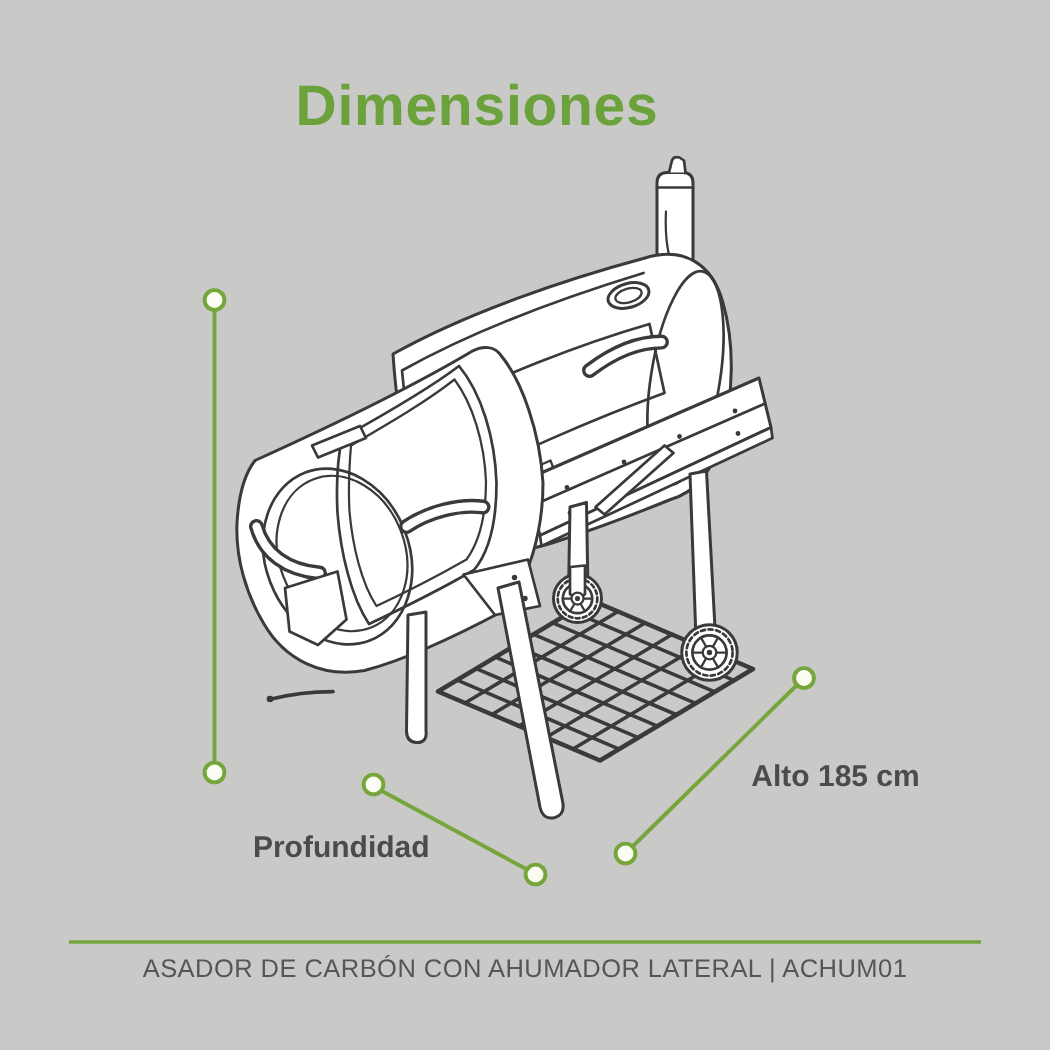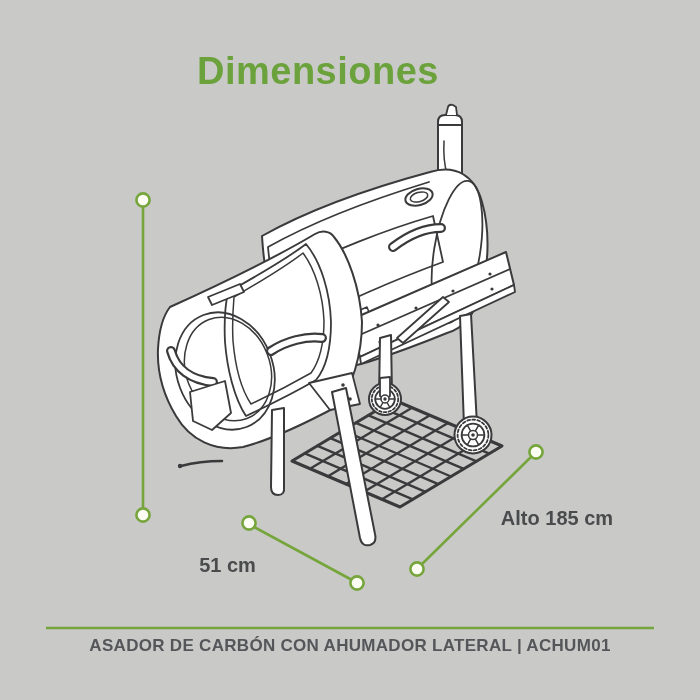--- a/index.html
+++ b/index.html
@@ -21,21 +21,21 @@
     color:#4A4B4D;
     font-size:20px;font-weight:bold;
     text-align:center;
   }
   .dim-alto{left:40px;top:336px;width:116px;line-height:26px;}
   .dim-prof{left:125px;top:552px;width:205px;line-height:27px;}
   .dim-ancho{left:452px;top:506px;width:210px;line-height:24px;white-space:nowrap;}
   .footer-text{
     position:absolute;top:636px;left:0;width:700px;
     text-align:center;
-    font-size:17px;font-weight:bold;letter-spacing:.3px;
+    font-size:17px;font-weight:normal;letter-spacing:.3px;
     color:#55565A;
   }
   svg.scene{position:absolute;left:0;top:0;}
 </style>
 </head>
 <body>
 
 <div class="canvas">
 
   <div class="title">Dimensiones</div>
@@ -172,21 +172,21 @@
         <line x1="421" y1="565" x2="532" y2="456"></line>
         <circle cx="417" cy="569" r="6.6" fill="#FBFDF2"></circle>
         <circle cx="536" cy="452" r="6.6" fill="#FBFDF2"></circle>
       </g>
       <line x1="46" y1="628" x2="654" y2="628" stroke-width="2.4"></line>
     </g>
   </svg>
 
 
   <div class="dim-label dim-prof">
-    <div>51 cm</div>
+    <div>Profundidad</div>
   </div>
 
   <div class="dim-label dim-ancho">
     <span>Alto</span>
     <span>185 cm</span>
   </div>
 
   <div class="footer-text">ASADOR DE CARBÓN CON AHUMADOR LATERAL | ACHUM01</div>
 
 </div>

